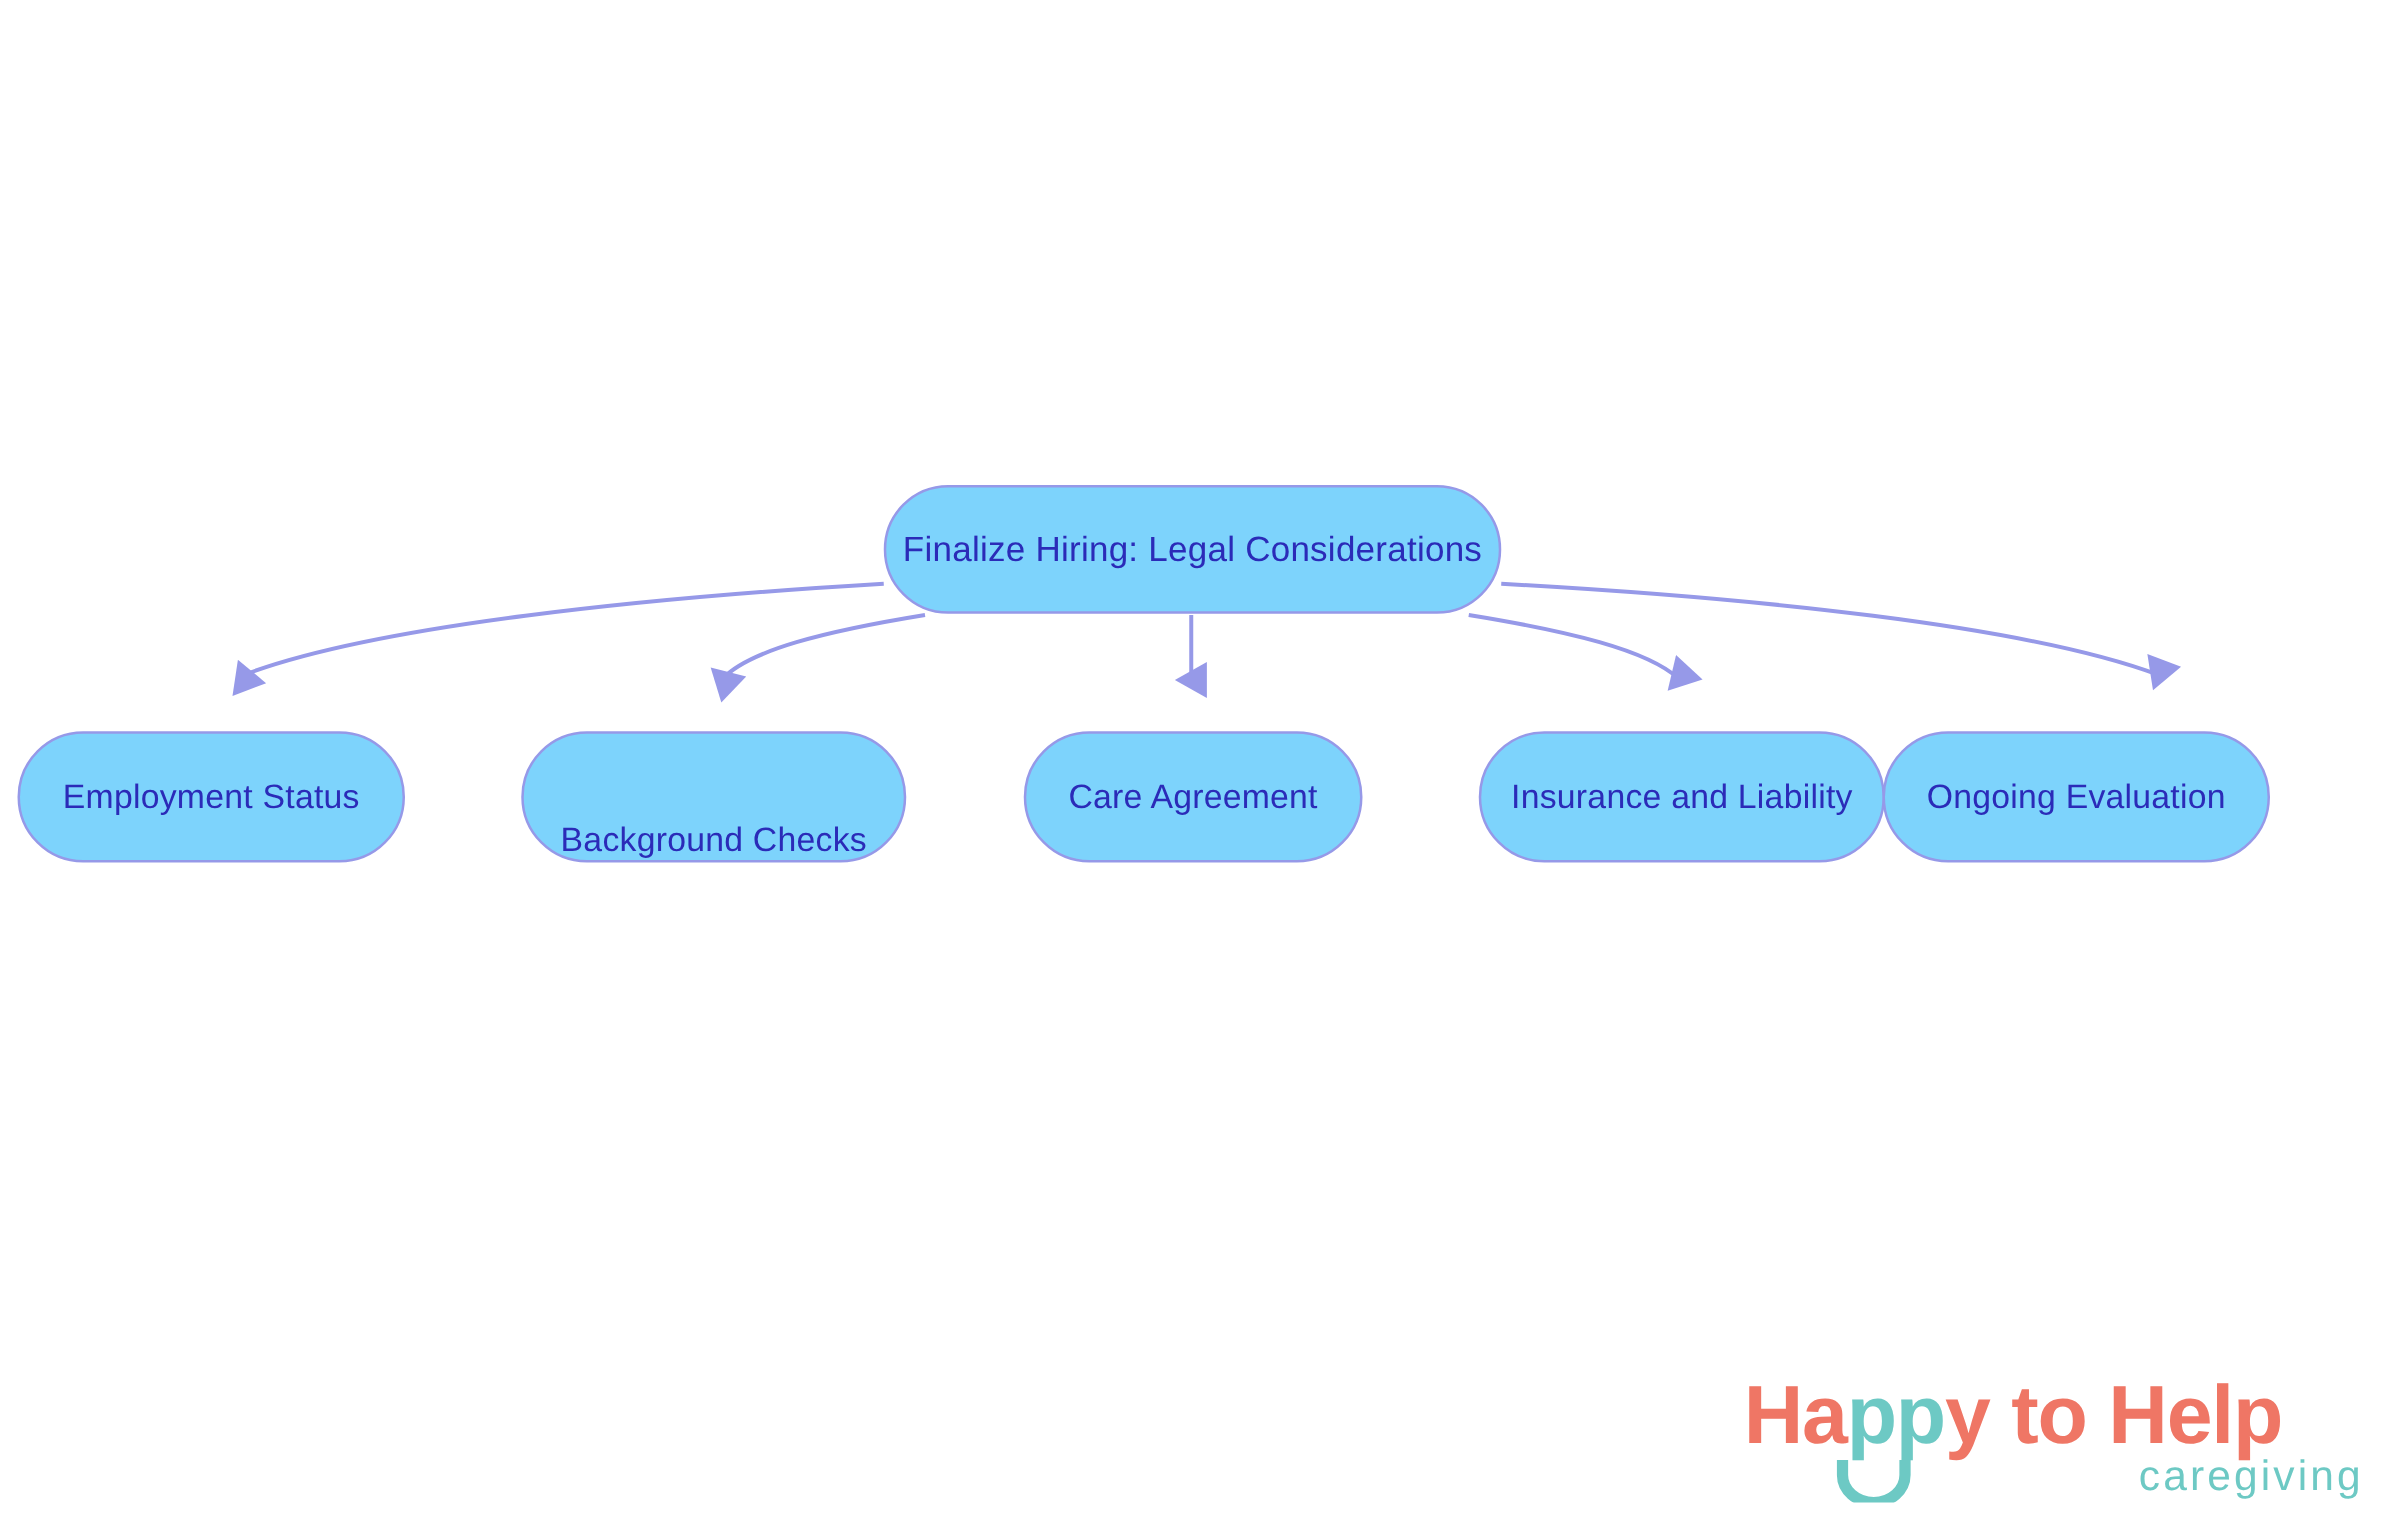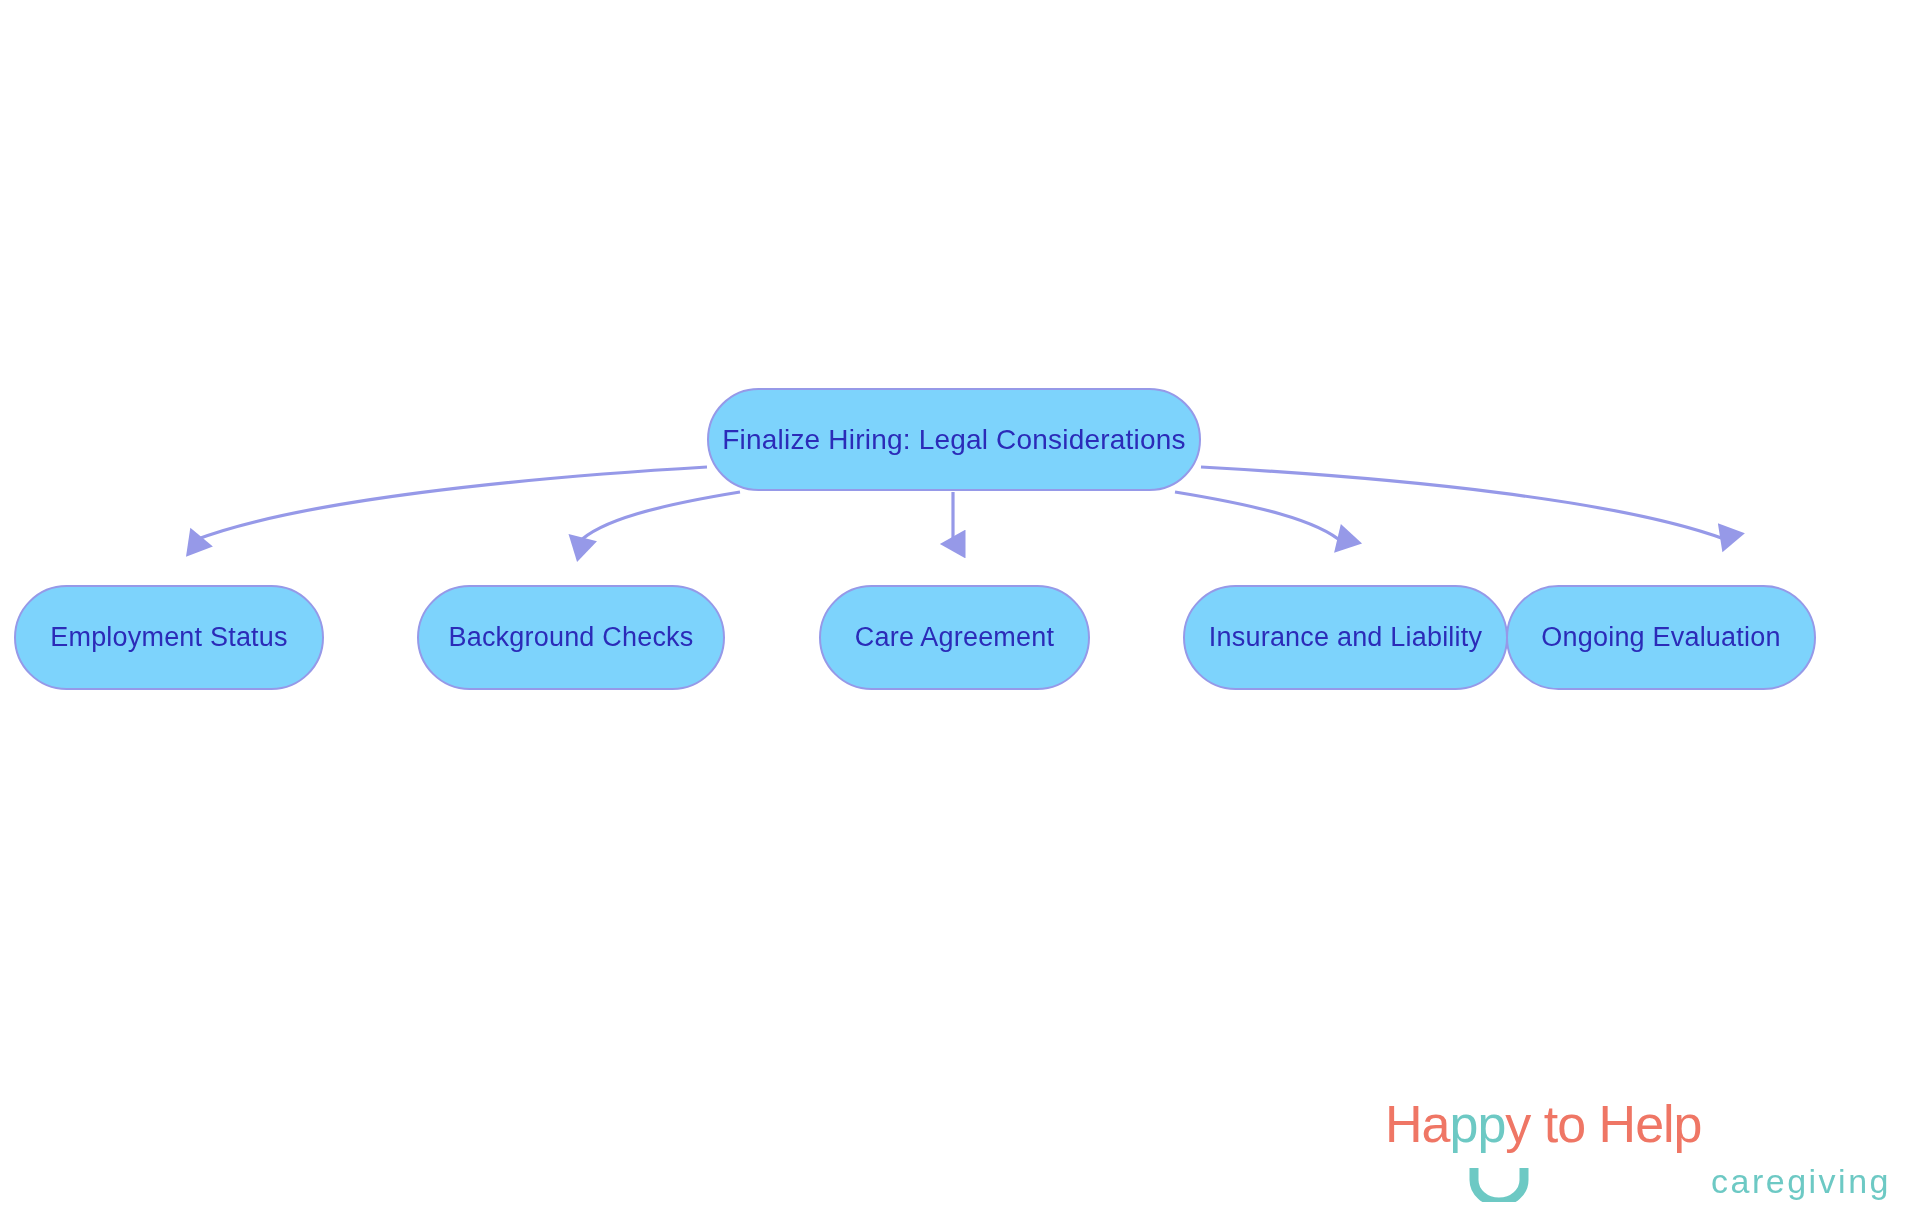--- a/index.html
+++ b/index.html
@@ -46,40 +46,40 @@
     top: 388px;
     width: 494px;
     height: 103px;
     font-size: 28px;
   }
   .node.leaf {
     top: 585px;
     height: 105px;
   }
   .n0 { left: 14px;   width: 310px; text-align: center; }
-  .n1 { left: 417px;  width: 308px; }
+  .n1 { left: 417px;  width: 308px; align-items: flex-end; }
   .n2 { left: 819px;  width: 271px; }
   .n3 { left: 1183px; width: 325px; text-align: center; }
   .n4 { left: 1506px; width: 310px; }
 
   
   #brand-logo {
     position: absolute;
     left: 1385px;
     top: 1098px;
     width: 510px;
     height: 112px;
     z-index: 4;
   }
   .logo-wordmark {
     position: absolute;
-    left: 0;
+    left: 10px;
     top: 0;
-    font-size: 52px;
-    font-weight: 400;
+    font-size: 66px;
+    font-weight: 700;
     letter-spacing: -1px;
     line-height: 1;
   }
   .lw-coral { color: #EF7665; }
   .lw-teal  { color: #6DC9C4; }
   .logo-tagline {
     position: absolute;
     right: 4px;
     top: 66px;
     font-size: 34px;

